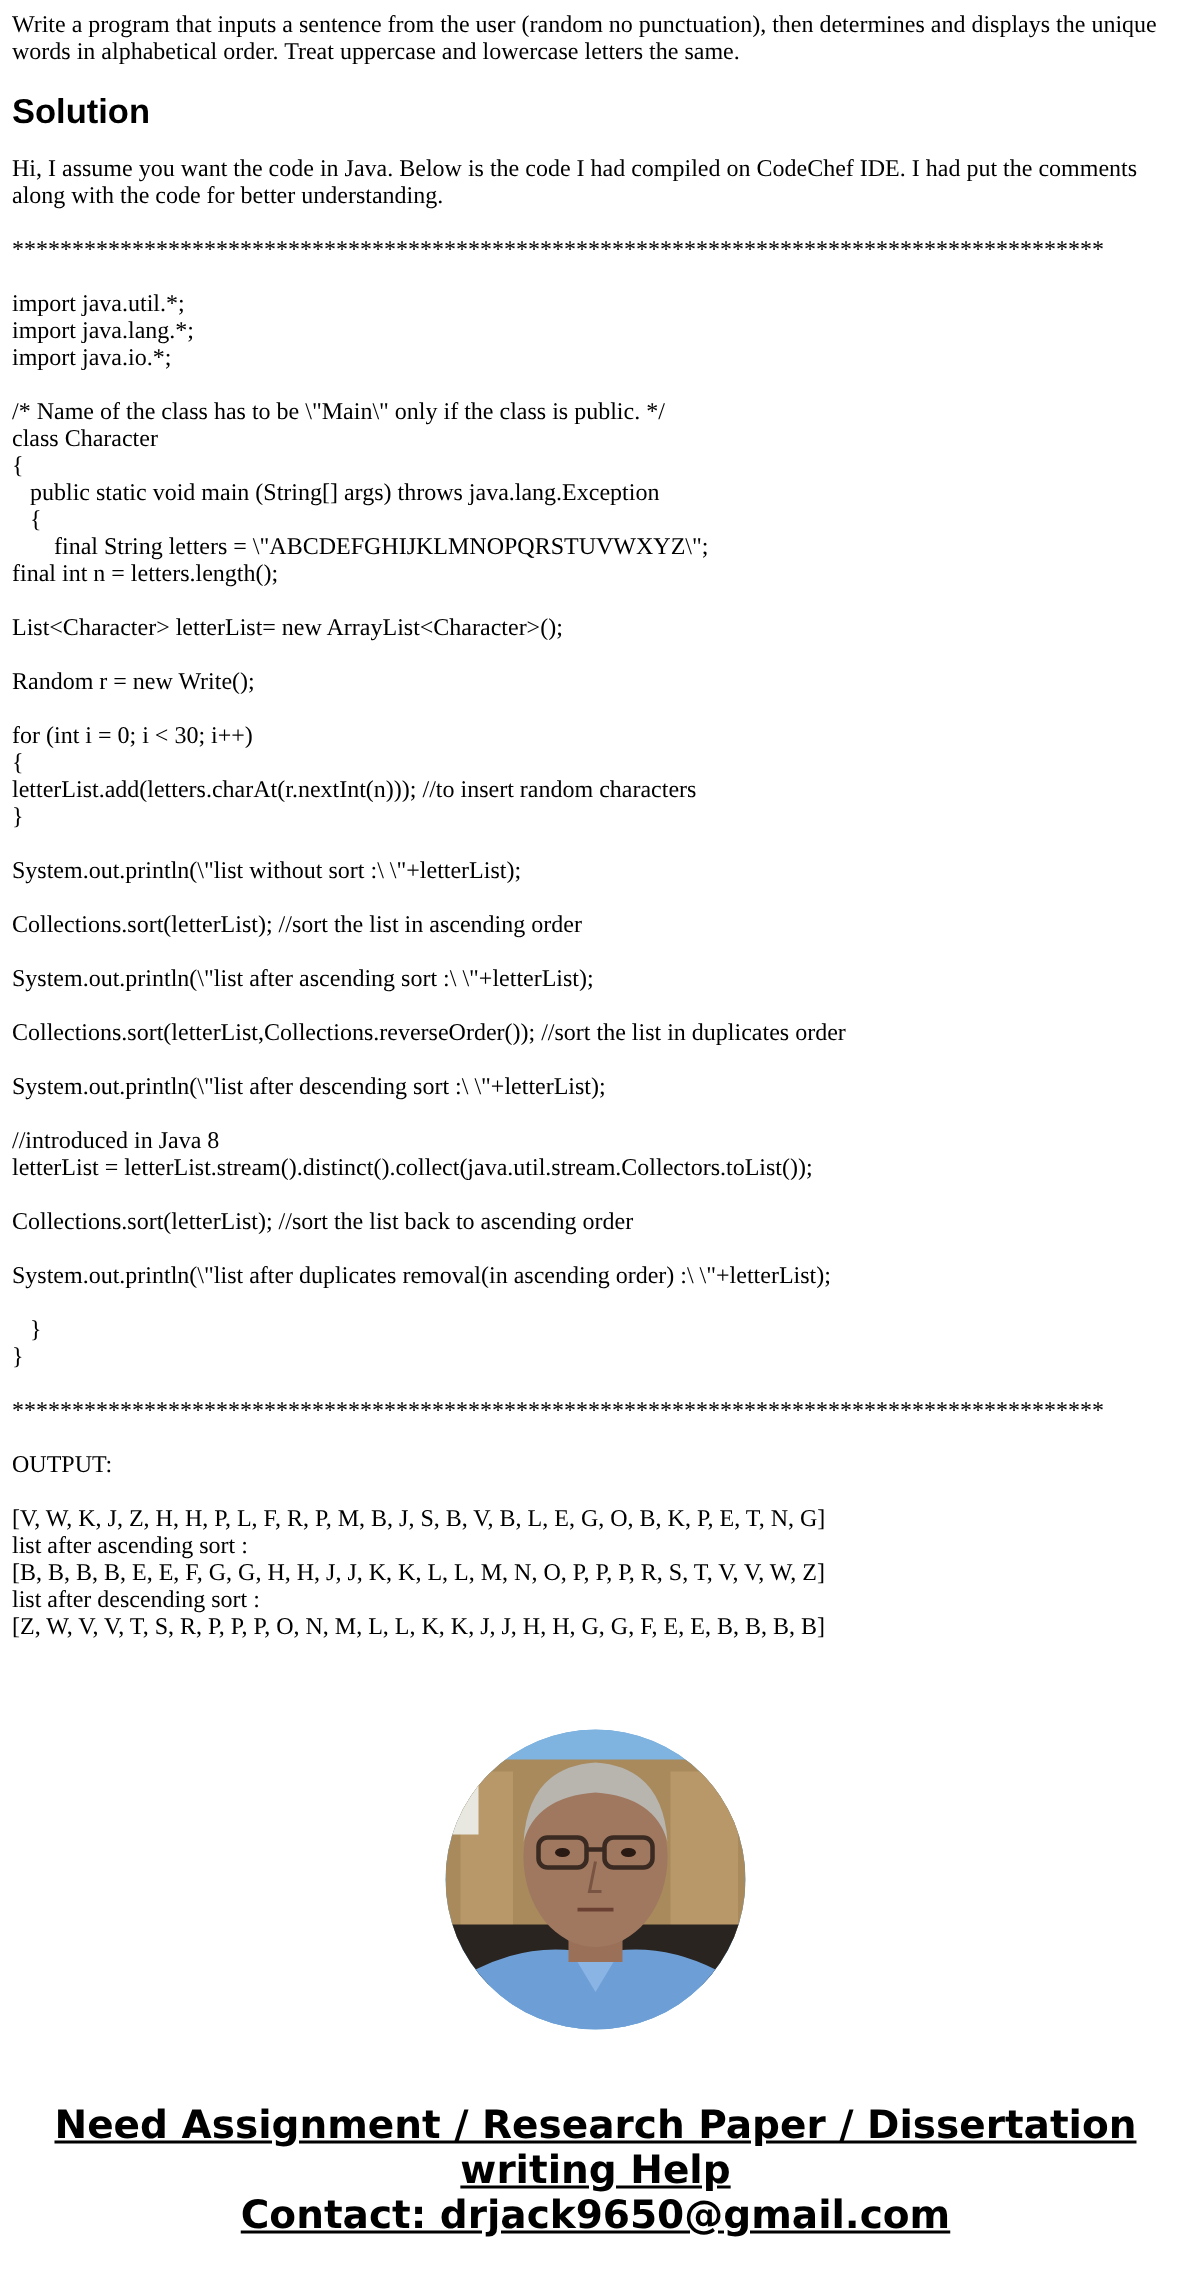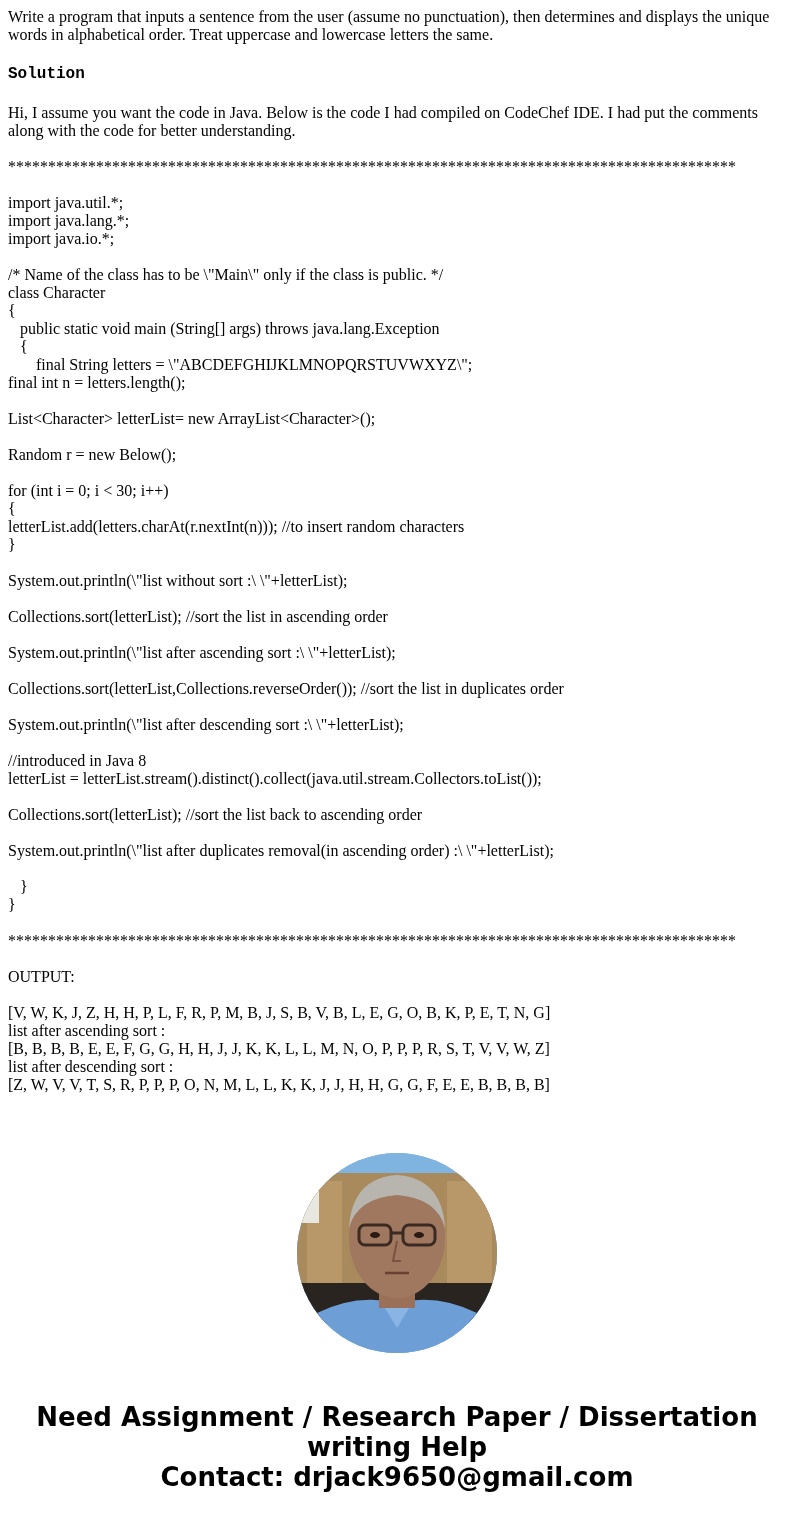--- a/index.html
+++ b/index.html
@@ -16,22 +16,22 @@
       position: absolute;
       left: 8px;
       top: 8px;
       width: 778px;
       height: 1114px;
       overflow: hidden;
     }
     .content p { margin: 0; }
     .question { margin: 0 0 0 0; }
     h3.solution-heading {
-      font-family: Liberation Mono, monospace;
-      font-size: 16px;
+      font-family: Liberation Sans, sans-serif;
+      font-size: 23px;
       font-weight: bold;
       line-height: 22px;
       margin: 19px 0 19px 0;
     }
     .intro { margin-bottom: 18px !important; }
     .line { white-space: pre; min-height: 18px; }
     .stars { letter-spacing: 0px; }
     .avatar {
       position: absolute;
       left: 297px;
@@ -48,27 +48,27 @@
       left: 0;
       top: 1402px;
       width: 794px;
       text-align: center;
       font-family: "DejaVu Sans", "Liberation Sans", sans-serif;
       font-weight: bold;
       font-size: 26px;
       line-height: 30px;
       color: #000;
     }
-    .banner div { white-space: nowrap; }
+    .banner div { white-space: nowrap; text-decoration: underline; }
   </style>
 </head>
 <body>
 
 <div class="content">
-  <p class="question">Write a program that inputs a sentence from the user (assume no punctuation), then determines and displays the unique words in alphabetical order. Treat uppercase and lowercase letters the same.</p>
+  <p class="question">Write a program that inputs a sentence from the user (random no punctuation), then determines and displays the unique words in alphabetical order. Treat uppercase and lowercase letters the same.</p>
 
   <h3 class="solution-heading">Solution</h3>
 
   <p class="intro">Hi, I assume you want the code in Java. Below is the code I had compiled on CodeChef IDE. I had put the comments along with the code for better understanding.</p>
 
   <div class="line stars">*******************************************************************************************</div>
 
   <div id="code-block">
       <div class="line"></div>
       <div class="line">import java.util.*;</div>
@@ -78,21 +78,21 @@
       <div class="line">/* Name of the class has to be \"Main\" only if the class is public. */</div>
       <div class="line">class Character</div>
       <div class="line">{</div>
       <div class="line">   public static void main (String[] args) throws java.lang.Exception</div>
       <div class="line">   {</div>
       <div class="line">       final String letters = \"ABCDEFGHIJKLMNOPQRSTUVWXYZ\";</div>
       <div class="line">final int n = letters.length();</div>
       <div class="line"></div>
       <div class="line">List&lt;Character&gt; letterList= new ArrayList&lt;Character&gt;();</div>
       <div class="line"></div>
-      <div class="line">Random r = new Below();</div>
+      <div class="line">Random r = new Write();</div>
       <div class="line"></div>
       <div class="line">for (int i = 0; i &lt; 30; i++)</div>
       <div class="line">{</div>
       <div class="line">letterList.add(letters.charAt(r.nextInt(n))); //to insert random characters</div>
       <div class="line">}</div>
       <div class="line"></div>
       <div class="line">System.out.println(\"list without sort :\ \"+letterList);</div>
       <div class="line"></div>
       <div class="line">Collections.sort(letterList); //sort the list in ascending order</div>
       <div class="line"></div>

